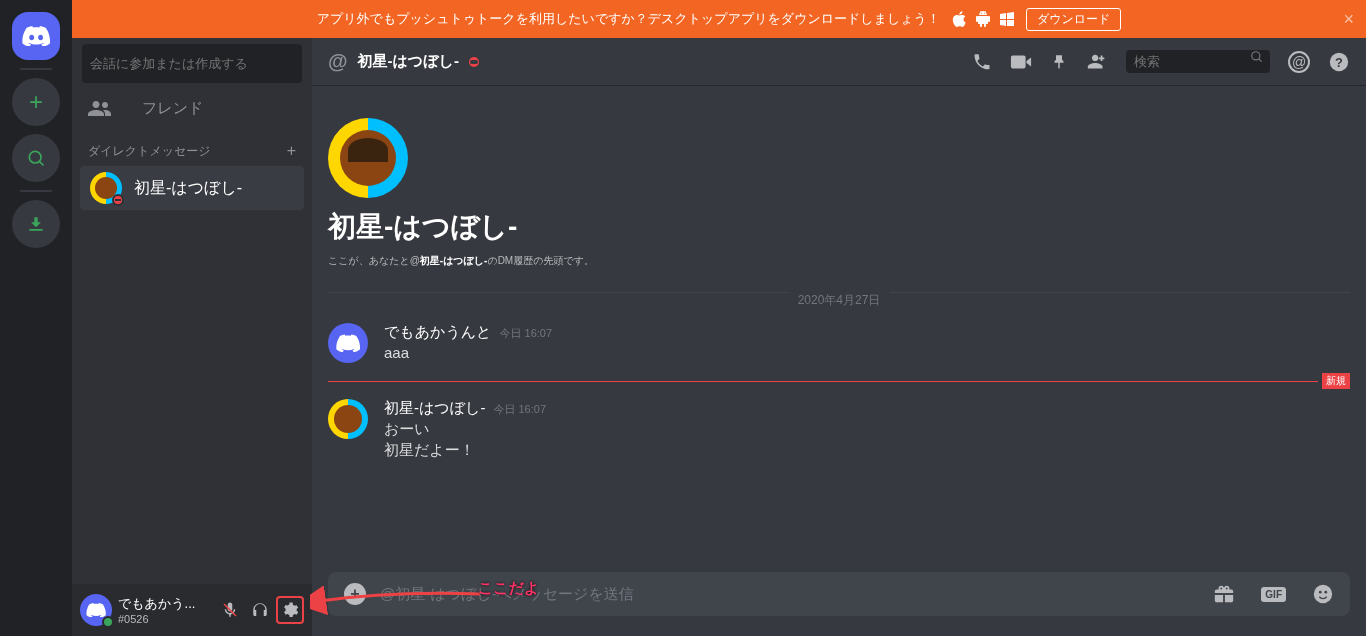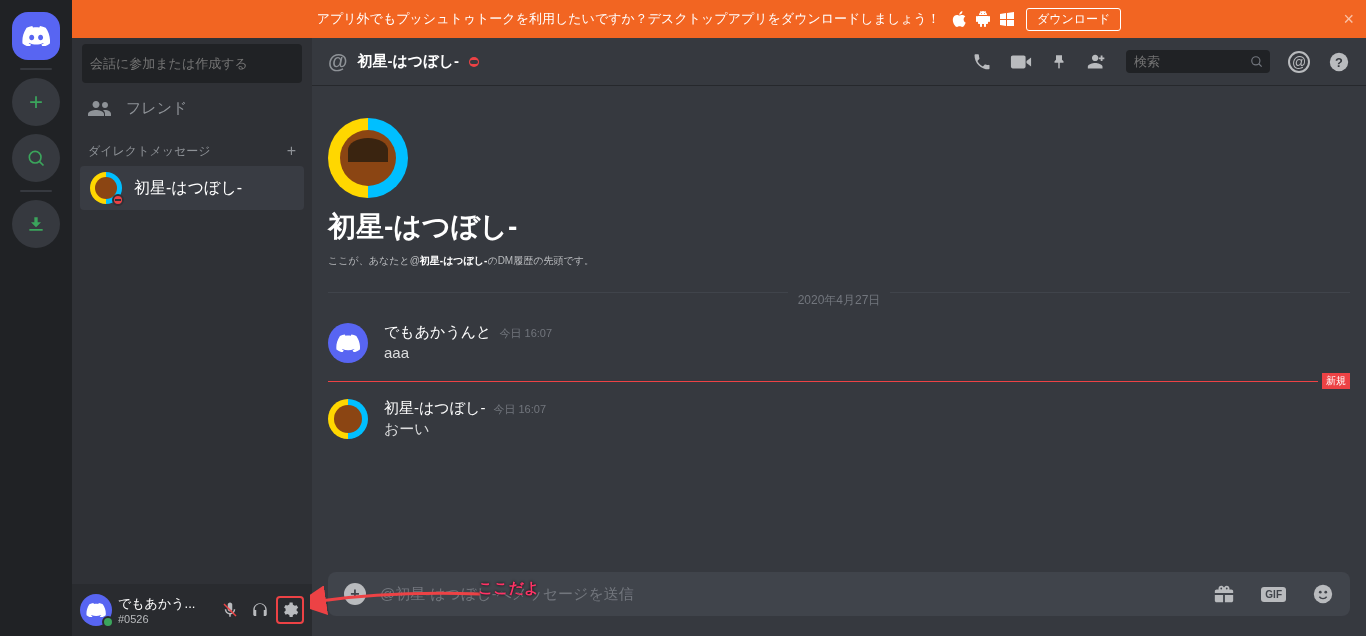--- a/index.html
+++ b/index.html
@@ -19,21 +19,21 @@
 
 .channel-sidebar { width: 240px; background: #2f3136; display: flex; flex-direction: column; }
 .banner { background: #f26522; color: #fff; height: 38px; display: flex; align-items: center; justify-content: center; font-size: 13px; gap: 12px; position: absolute; top: 0; left: 72px; right: 0; z-index: 10; }
 .banner-btn { border: 1px solid #fff; padding: 2px 10px; border-radius: 3px; font-size: 12px; }
 .banner-close { position: absolute; right: 12px; color: #fff; opacity: 0.6; font-size: 18px; cursor: pointer; }
 .banner-icons { display: flex; gap: 10px; align-items: center; font-size: 16px; }
 
 .search-box { margin: 44px 10px 6px 10px; }
 .search-input { width: 100%; background: #202225; border: none; border-radius: 4px; padding: 12px 8px; color: #8e9297; font-size: 13px; }
 
-.friends-item { display: flex; align-items: center; gap: 14px; padding: 10px 16px; color: #8e9297; font-size: 15px; cursor: pointer; }
+.friends-item { display: flex; align-items: center; gap: 30px; padding: 10px 16px; color: #8e9297; font-size: 15px; cursor: pointer; }
 
 .dm-header { display: flex; align-items: center; justify-content: space-between; padding: 14px 16px 6px 16px; color: #8e9297; font-size: 12px; }
 .dm-add { font-size: 16px; cursor: pointer; }
 
 .dm-item { display: flex; align-items: center; gap: 12px; padding: 6px 10px; margin: 0 8px; border-radius: 4px; cursor: pointer; }
 .dm-item.selected { background: #393c43; color: #fff; }
 .dm-avatar { width: 32px; height: 32px; border-radius: 50%; position: relative; }
 .dm-avatar-img { width: 32px; height: 32px; border-radius: 50%; background: linear-gradient(90deg, #ffd700 0%, #ffd700 50%, #00bfff 50%, #00bfff 100%); display: flex; align-items: center; justify-content: center; }
 .dm-avatar-face { width: 22px; height: 22px; border-radius: 50%; background: #8b4513; }
 .status-dnd { position: absolute; bottom: -2px; right: -2px; width: 12px; height: 12px; border-radius: 50%; background: #ed4245; border: 2px solid #2f3136; }
@@ -53,21 +53,21 @@
 
 .main { flex: 1; display: flex; flex-direction: column; background: #36393f; margin-top: 38px; }
 .chat-header { height: 48px; border-bottom: 1px solid #26282c; display: flex; align-items: center; padding: 0 16px; gap: 10px; }
 .at-icon { color: #8e9297; font-size: 20px; font-weight: bold; }
 .chat-title { color: #fff; font-weight: 600; font-size: 15px; }
 .chat-status { width: 10px; height: 10px; border-radius: 50%; background: #ed4245; position: relative; }
 .chat-status::after { content: ''; position: absolute; top: 3px; left: 1px; width: 8px; height: 4px; background: #36393f; border-radius: 2px; }
 .header-actions { margin-left: auto; display: flex; align-items: center; gap: 18px; color: #b9bbbe; }
 .header-icon { cursor: pointer; font-size: 18px; }
 .header-search { background: #202225; border: none; border-radius: 4px; padding: 4px 8px; width: 144px; color: #8e9297; font-size: 13px; }
-.header-search-wrap { position: relative; display: flex; align-items: center; }
+.header-search-wrap { position: relative; display: flex; }
 .header-search-icon { position: absolute; right: 6px; color: #72767d; font-size: 14px; }
 
 .chat-body { flex: 1; overflow-y: auto; padding: 16px; }
 .welcome { padding: 16px 0 8px 0; }
 .welcome-avatar { width: 80px; height: 80px; border-radius: 50%; background: linear-gradient(90deg, #ffd700 0%, #ffd700 50%, #00bfff 50%, #00bfff 100%); display: flex; align-items: center; justify-content: center; margin-bottom: 10px; }
 .welcome-avatar-face { width: 56px; height: 56px; border-radius: 50%; background: #8b4513; position: relative; }
 .welcome-avatar-face::before { content: ''; position: absolute; top: 8px; left: 8px; width: 40px; height: 24px; background: #3a2410; border-radius: 50% 50% 0 0; }
 .welcome-title { color: #fff; font-size: 28px; font-weight: 700; margin-bottom: 8px; }
 .welcome-sub { color: #b9bbbe; font-size: 10px; }
 .welcome-sub strong { color: #fff; }
@@ -273,20 +273,21 @@
       <div class="message">
         <div class="msg-avatar msg-avatar-user">
             <div class="msg-avatar-user-face"></div>
           </div>
         <div class="msg-content">
           <div class="msg-header">
             <span class="msg-author">初星-はつぼし-</span>
             <span class="msg-time"><span>今日</span> <span>16:07</span></span>
           </div>
           <div class="msg-text">おーい</div>
+          <div class="msg-text">初星だよー！</div>
         </div>
       </div>
     </div>
 
     <div class="chat-input-wrap">
       <div class="chat-input">
         <div class="input-add">+</div>
         <div class="input-text">@初星-はつぼし-へメッセージを送信</div>
         <div class="input-actions">
           <span>

